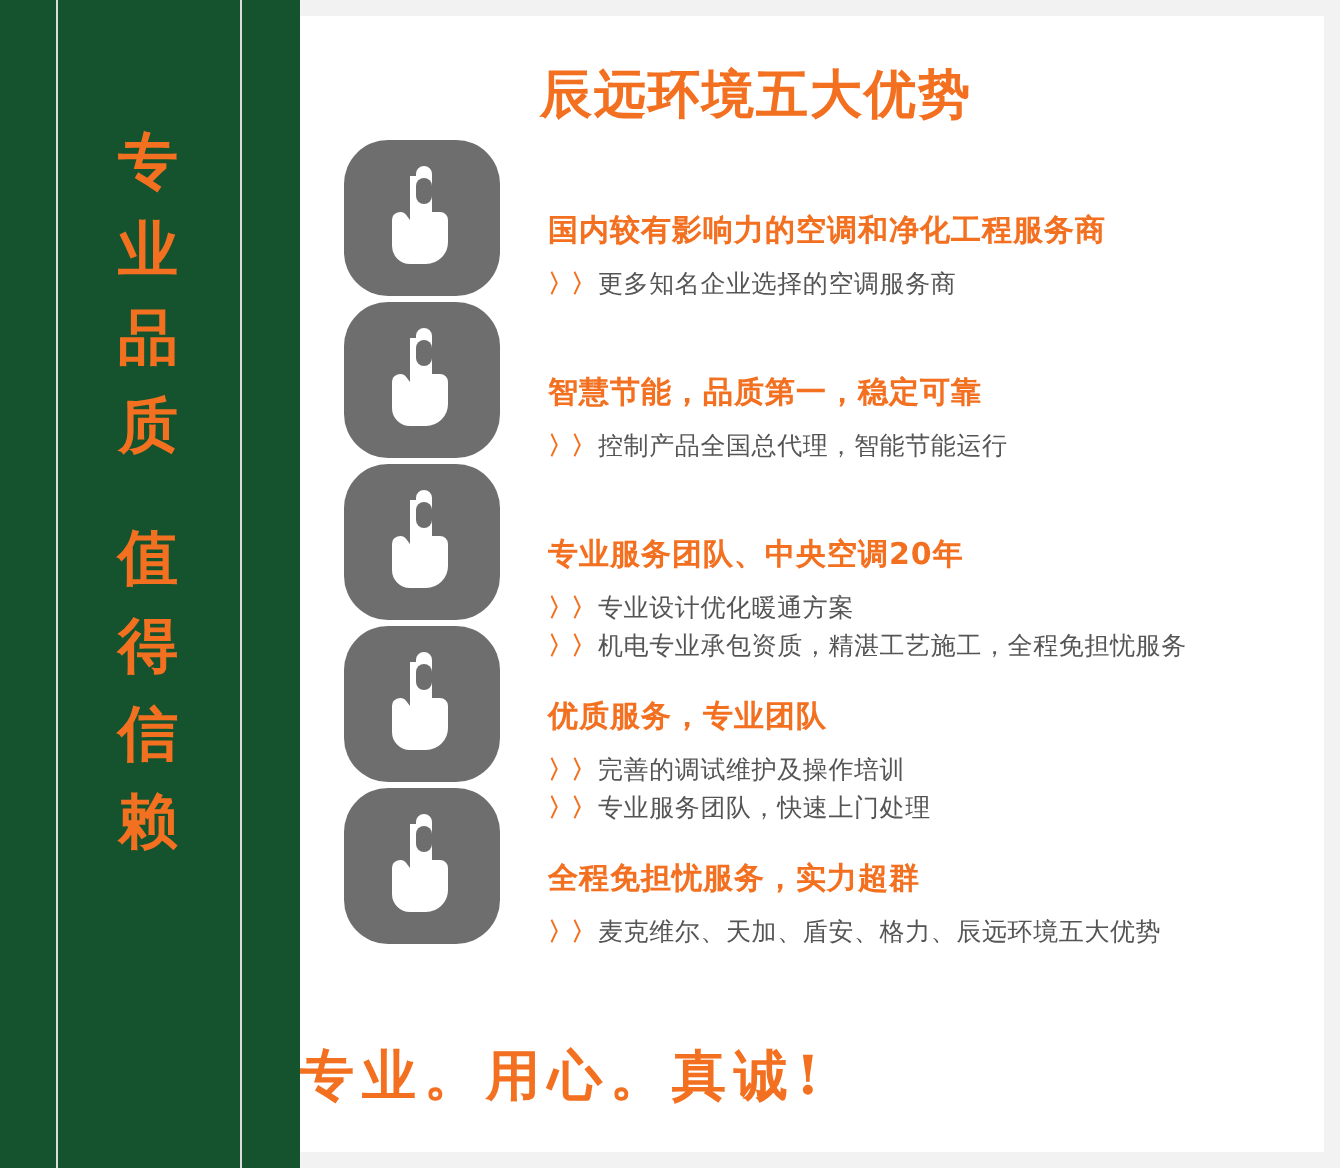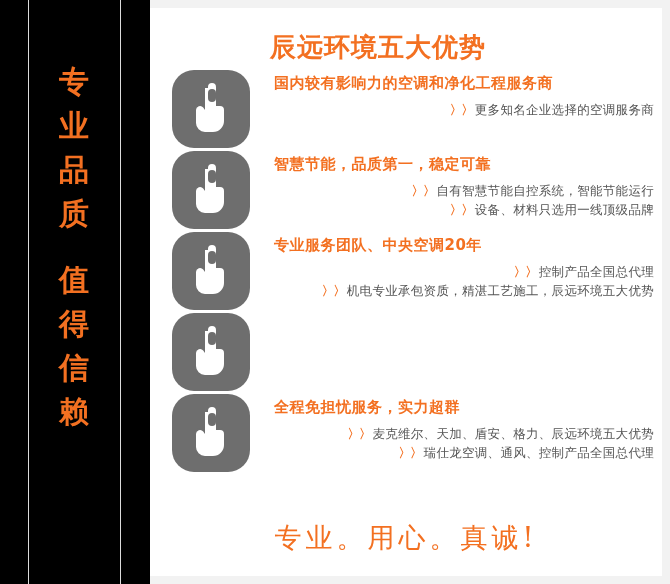--- a/index.html
+++ b/index.html
@@ -19,21 +19,21 @@
     height: 584px;
     background: #f2f2f2;
   }
   
   .left-col {
     position: absolute;
     left: 0;
     top: 0;
     width: 150px;
     height: 584px;
-    background: #000000;
+    background: #14532d;
   }
   .vline {
     position: absolute;
     top: 0;
     width: 1px;
     height: 584px;
     background: #dcdcdc;
   }
   .vline.v1 { left: 28px; }
   .vline.v2 { left: 120px; }
@@ -101,43 +101,43 @@
     left: 110px;
     top: 4px;
     right: 0;
   }
   .item-title {
     color: #f37021;
     font-size: 15px;
     font-weight: bold;
     letter-spacing: 0.5px;
     margin-bottom: 7px;
+    margin-top: 32px;
   }
   .item-line {
     color: #555555;
     font-size: 12.5px;
     line-height: 19px;
     letter-spacing: 0.3px;
-    text-align: right;
   }
   .item-line .arrows {
     color: #f37021;
     font-weight: bold;
     letter-spacing: -1px;
     margin-right: 2px;
   }
   .footer {
     position: absolute;
     left: 0;
     top: 512px;
     width: 512px;
-    text-align: center;
+    text-align: left;
     color: #f37021;
     font-size: 27px;
-    font-weight: normal;
+    font-weight: bold;
     letter-spacing: 4px;
     font-family: "DejaVu Serif", "Liberation Serif", serif;
   }
   .right-edge {
     position: absolute;
     left: 662px;
     top: 0;
     width: 8px;
     height: 584px;
     background: #f2f2f2;
@@ -182,62 +182,65 @@
       <div class="item">
         <div class="icon-wrap">
           <svg width="44" height="52" viewBox="0 0 44 52" aria-hidden="true">
             <path d="M18 4 a5 5 0 0 1 10 0 v18 h3 a5 5 0 0 1 5 5 v11 a12 12 0 0 1 -12 12 h-8 a10 10 0 0 1 -10 -10 v-13 a5 5 0 0 1 9 -3 v-20 z" fill="#ffffff"></path>
             <path d="M18 4 a5 5 0 0 1 10 0 v18 h3 a5 5 0 0 1 5 5 v11 a12 12 0 0 1 -12 12 h-8 a10 10 0 0 1 -10 -10 v-13 a5 5 0 0 1 9 -3 v-20 z" fill="none" stroke="#6e6e6e" stroke-width="2"></path>
             <rect x="19" y="6" width="8" height="13" rx="4" fill="#6e6e6e"></rect>
           </svg>
         </div>
         <div class="item-body">
           <div class="item-title">智慧节能，品质第一，稳定可靠</div>
-          <div class="item-line"><span class="arrows">〉〉</span><span>自有智慧节能自控系统，智能节能运行</span></div>
-          <div class="item-line"><span class="arrows">〉〉</span><span>设备、材料只选用一线顶级品牌</span></div>
+          <div class="item-line"><span class="arrows">〉〉</span><span>控制产品全国总代理，智能节能运行</span></div>
         </div>
       </div>
 
       <div class="item">
         <div class="icon-wrap">
           <svg width="44" height="52" viewBox="0 0 44 52" aria-hidden="true">
             <path d="M18 4 a5 5 0 0 1 10 0 v18 h3 a5 5 0 0 1 5 5 v11 a12 12 0 0 1 -12 12 h-8 a10 10 0 0 1 -10 -10 v-13 a5 5 0 0 1 9 -3 v-20 z" fill="#ffffff"></path>
             <path d="M18 4 a5 5 0 0 1 10 0 v18 h3 a5 5 0 0 1 5 5 v11 a12 12 0 0 1 -12 12 h-8 a10 10 0 0 1 -10 -10 v-13 a5 5 0 0 1 9 -3 v-20 z" fill="none" stroke="#6e6e6e" stroke-width="2"></path>
             <rect x="19" y="6" width="8" height="13" rx="4" fill="#6e6e6e"></rect>
           </svg>
         </div>
         <div class="item-body">
           <div class="item-title">专业服务团队、中央空调20年</div>
-          <div class="item-line"><span class="arrows">〉〉</span><span>控制产品全国总代理</span></div>
-          <div class="item-line"><span class="arrows">〉〉</span><span>机电专业承包资质，精湛工艺施工，辰远环境五大优势</span></div>
-        </div>
-      </div>
-
-      <div class="item">
-        <div class="icon-wrap">
-          <svg width="44" height="52" viewBox="0 0 44 52" aria-hidden="true">
-            <path d="M18 4 a5 5 0 0 1 10 0 v18 h3 a5 5 0 0 1 5 5 v11 a12 12 0 0 1 -12 12 h-8 a10 10 0 0 1 -10 -10 v-13 a5 5 0 0 1 9 -3 v-20 z" fill="#ffffff"></path>
-            <path d="M18 4 a5 5 0 0 1 10 0 v18 h3 a5 5 0 0 1 5 5 v11 a12 12 0 0 1 -12 12 h-8 a10 10 0 0 1 -10 -10 v-13 a5 5 0 0 1 9 -3 v-20 z" fill="none" stroke="#6e6e6e" stroke-width="2"></path>
-            <rect x="19" y="6" width="8" height="13" rx="4" fill="#6e6e6e"></rect>
-          </svg>
+          <div class="item-line"><span class="arrows">〉〉</span><span>专业设计优化暖通方案</span></div>
+          <div class="item-line"><span class="arrows">〉〉</span><span>机电专业承包资质，精湛工艺施工，全程免担忧服务</span></div>
+        </div>
+      </div>
+
+      <div class="item">
+        <div class="icon-wrap">
+          <svg width="44" height="52" viewBox="0 0 44 52" aria-hidden="true">
+            <path d="M18 4 a5 5 0 0 1 10 0 v18 h3 a5 5 0 0 1 5 5 v11 a12 12 0 0 1 -12 12 h-8 a10 10 0 0 1 -10 -10 v-13 a5 5 0 0 1 9 -3 v-20 z" fill="#ffffff"></path>
+            <path d="M18 4 a5 5 0 0 1 10 0 v18 h3 a5 5 0 0 1 5 5 v11 a12 12 0 0 1 -12 12 h-8 a10 10 0 0 1 -10 -10 v-13 a5 5 0 0 1 9 -3 v-20 z" fill="none" stroke="#6e6e6e" stroke-width="2"></path>
+            <rect x="19" y="6" width="8" height="13" rx="4" fill="#6e6e6e"></rect>
+          </svg>
+        </div>
+        <div class="item-body">
+          <div class="item-title">优质服务，专业团队</div>
+          <div class="item-line"><span class="arrows">〉〉</span><span>完善的调试维护及操作培训</span></div>
+          <div class="item-line"><span class="arrows">〉〉</span><span>专业服务团队，快速上门处理</span></div>
         </div>
       </div>
 
       <div class="item">
         <div class="icon-wrap">
           <svg width="44" height="52" viewBox="0 0 44 52" aria-hidden="true">
             <path d="M18 4 a5 5 0 0 1 10 0 v18 h3 a5 5 0 0 1 5 5 v11 a12 12 0 0 1 -12 12 h-8 a10 10 0 0 1 -10 -10 v-13 a5 5 0 0 1 9 -3 v-20 z" fill="#ffffff"></path>
             <path d="M18 4 a5 5 0 0 1 10 0 v18 h3 a5 5 0 0 1 5 5 v11 a12 12 0 0 1 -12 12 h-8 a10 10 0 0 1 -10 -10 v-13 a5 5 0 0 1 9 -3 v-20 z" fill="none" stroke="#6e6e6e" stroke-width="2"></path>
             <rect x="19" y="6" width="8" height="13" rx="4" fill="#6e6e6e"></rect>
           </svg>
         </div>
         <div class="item-body">
           <div class="item-title">全程免担忧服务，实力超群</div>
           <div class="item-line"><span class="arrows">〉〉</span><span>麦克维尔、天加、盾安、格力、辰远环境五大优势</span></div>
-          <div class="item-line"><span class="arrows">〉〉</span><span>瑞仕龙空调、通风、控制产品全国总代理</span></div>
         </div>
       </div>
 
     </div>
 
     <div class="footer">专业。用心。真诚!</div>
   </div>
 
   <div class="right-edge"></div>
 </div>

